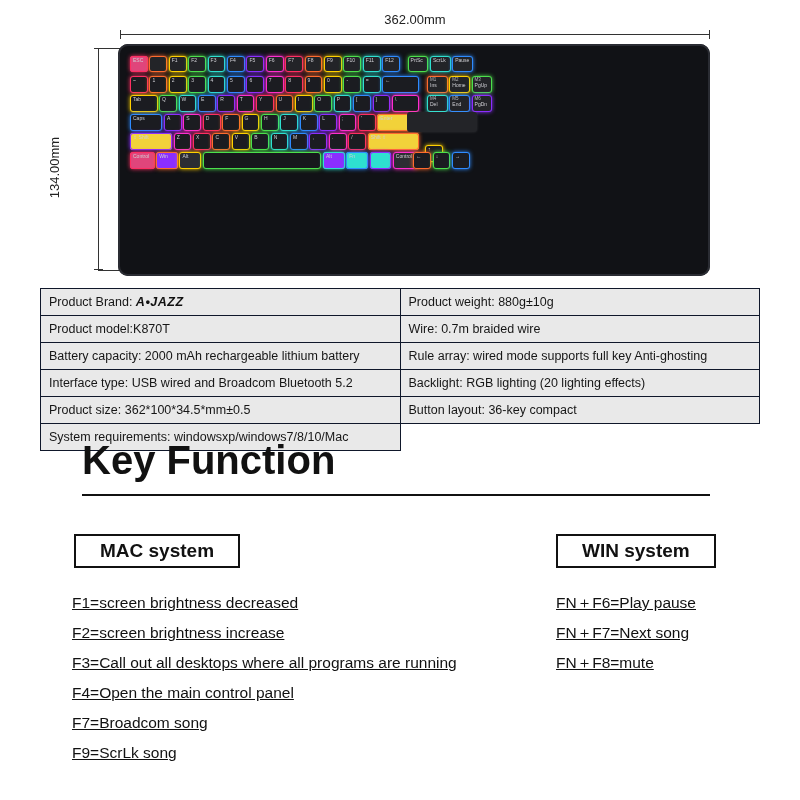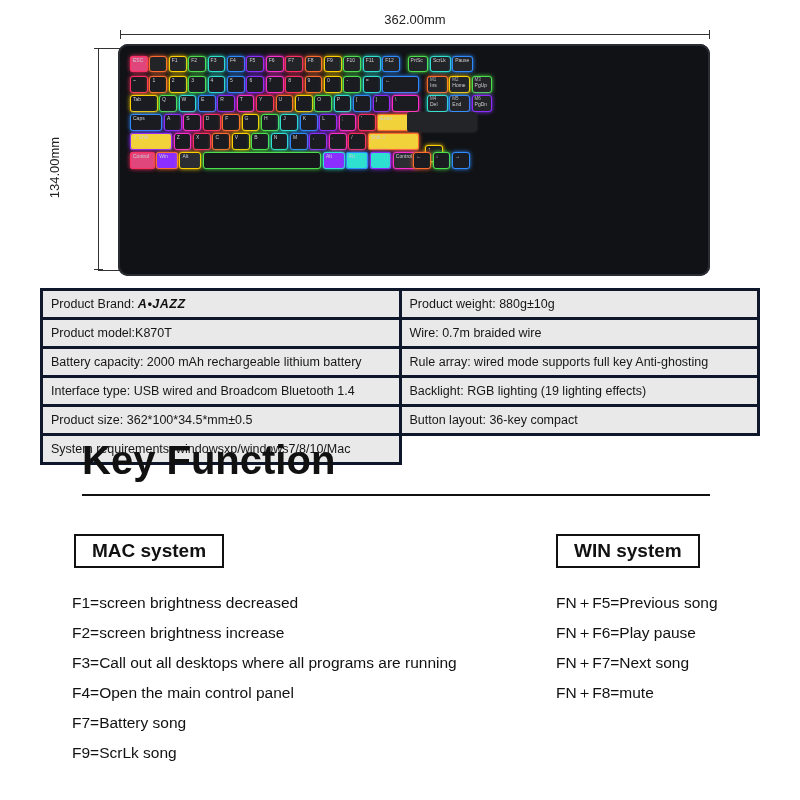--- a/index.html
+++ b/index.html
@@ -51,42 +51,42 @@
     padding:2px 2px 0 3px;box-sizing:border-box;overflow:hidden;
   }
   .key i{font-style:normal;display:block;font-size:4.5px;opacity:.85;}
 
   
   .spec{
     position:absolute;left:40px;top:288px;width:720px;
     border-collapse:collapse;font-size:12.5px;color:#161616;
   }
   .spec td{
-    border:3px solid #0f172a;padding:6px 8px;background:#e9e9e9;
+    border:1px solid #0f172a;padding:6px 8px;background:#e9e9e9;
     height:13px;vertical-align:middle;margin-top:36px;
   }
   .spec td.left{width:50%;}
   .brandlogo{
     display:inline-block;font-weight:bold;font-style:italic;letter-spacing:.5px;
     color:#111;font-size:12.5px;
   }
 
   
   .kf-title{
     position:absolute;left:82px;top:438px;font-size:40px;font-weight:bold;color:#111;
     letter-spacing:0px;
   }
   .kf-rule{position:absolute;left:82px;top:494px;width:628px;height:2px;background:#111;}
 
   .sysbox{
-    position:absolute;border:2px solid #111;padding:4px 16px;font-size:19px;
+    position:absolute;border:2px solid #111;padding:4px 24px;font-size:19px;
     font-weight:bold;color:#111;background:#fff;
   }
   .list{position:absolute;font-size:15.5px;color:#111;line-height:30px;}
-  .list div{white-space:nowrap;}
+  .list div{white-space:nowrap;text-decoration:underline;}
 </style>
 </head>
 <body>
 
 <div class="page">
 
   <div class="dim-top">362.00mm</div>
   <div class="dim-top-line"></div>
   <div class="dim-left">134.00mm</div>
   <div class="dim-left-line"></div>
@@ -195,22 +195,22 @@
         </tr>
         <tr>
           <td class="left">Product model:K870T</td>
           <td>Wire: 0.7m braided wire</td>
         </tr>
         <tr>
           <td class="left">Battery capacity: 2000 mAh rechargeable lithium battery</td>
           <td>Rule array: wired mode supports full key Anti-ghosting</td>
         </tr>
         <tr>
-          <td class="left">Interface type: USB wired and Broadcom Bluetooth 1.4</td>
-          <td>Backlight: RGB lighting (19 lighting effects)</td>
+          <td class="left">Interface type: USB wired and Broadcom Bluetooth 5.2</td>
+          <td>Backlight: RGB lighting (20 lighting effects)</td>
         </tr>
         <tr>
           <td class="left">Product size: 362*100*34.5*mm±0.5</td>
           <td>Button layout: 36-key compact</td>
         </tr>
         <tr>
           <td class="left">System requirements: windowsxp/windows7/8/10/Mac</td>
           <td style="background: rgb(255, 255, 255); border-color: rgb(255, 255, 255);"></td>
         </tr>
       </tbody>
@@ -220,23 +220,22 @@
   <div class="kf-rule"></div>
 
   <div class="sysbox" style="left:74px;top:534px;">MAC system</div>
   <div class="sysbox" style="left:556px;top:534px;">WIN system</div>
 
   <div class="list" style="left:72px;top:588px;" id="mac-list">
       <div>F1=screen brightness decreased</div>
       <div>F2=screen brightness increase</div>
       <div>F3=Call out all desktops where all programs are running</div>
       <div>F4=Open the main control panel</div>
-      <div>F7=Battery song</div>
+      <div>F7=Broadcom song</div>
       <div>F9=ScrLk song</div>
     </div>
   <div class="list" style="left:556px;top:588px;" id="win-list">
-      <div>FN＋F5=Previous song</div>
       <div>FN＋F6=Play pause</div>
       <div>FN＋F7=Next song</div>
       <div>FN＋F8=mute</div>
     </div>
 
 </div>
 
 </body></html>

